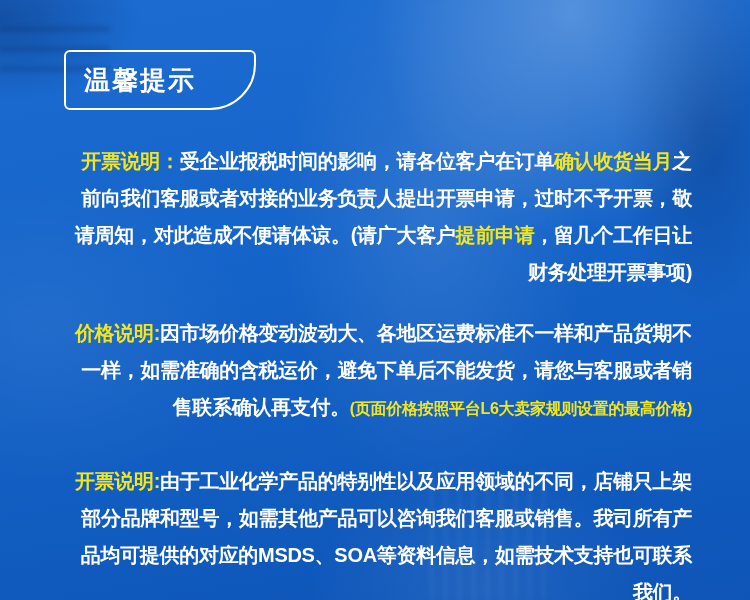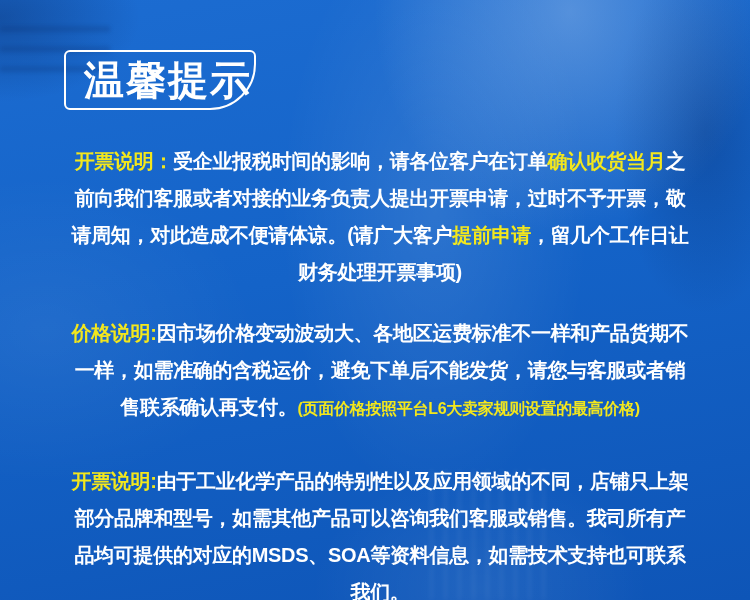--- a/index.html
+++ b/index.html
@@ -38,28 +38,28 @@
   .title-box{
     margin-top:50px;margin-left:-4px;
     width:192px;height:60px;
     border:2px solid #ffffff;
     border-radius:6px 6px 46px 6px;
     display:flex;align-items:center;
     padding-left:18px;
   }
   .title{
     color:var(--fg);
-    font-size:40px;font-weight:900;letter-spacing:2px;line-height:1;
+    font-size:26px;font-weight:900;letter-spacing:2px;line-height:1;
   }
   .para{
     color:var(--fg);
     font-size:20px;font-weight:700;
     line-height:37px;letter-spacing:-0.3px;
     max-width:624px;
-    text-align:center;
+    text-align:right;
   }
   .para.first{margin-top:33px;}
   .para.mid{margin-top:24px;}
   .para.last{margin-top:36px;}
   .hl{color:var(--accent);font-weight:900;}
   .sm{font-size:16px;font-weight:700;}
 </style>
 </head>
 <body>
 

